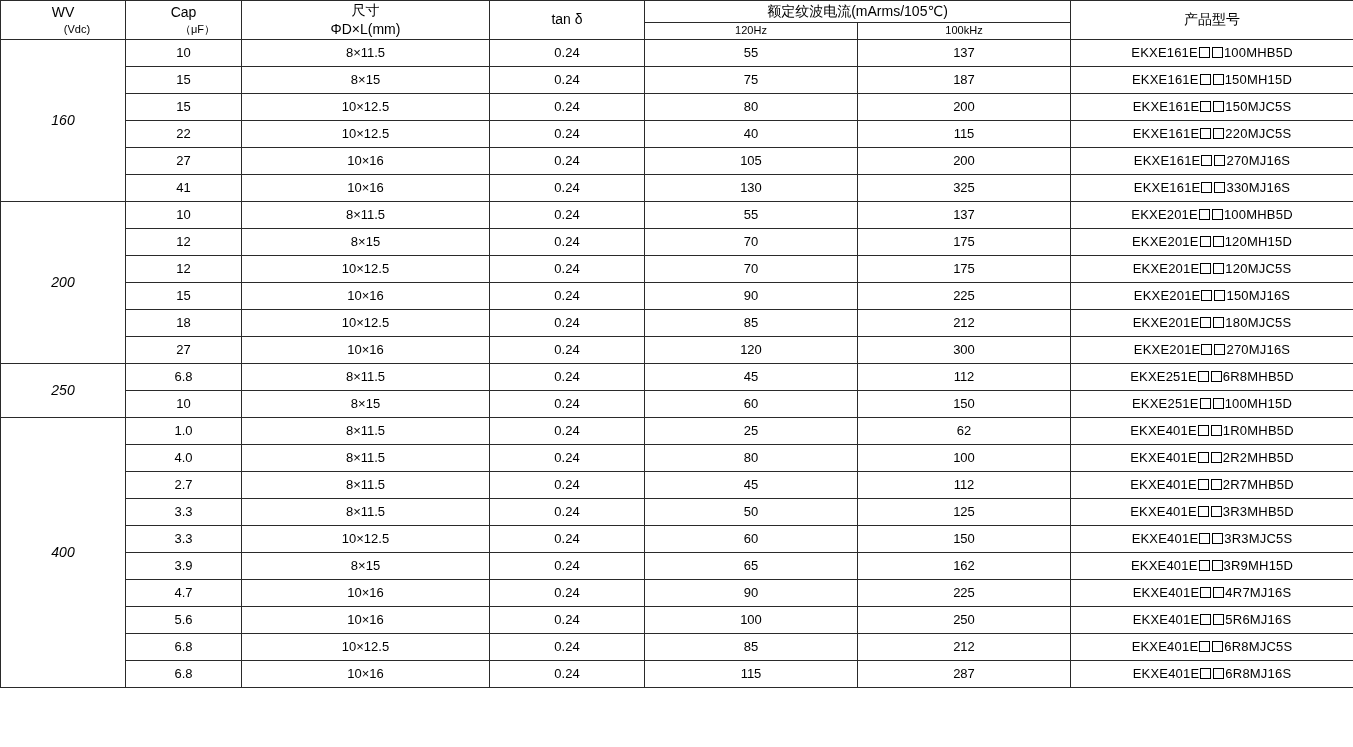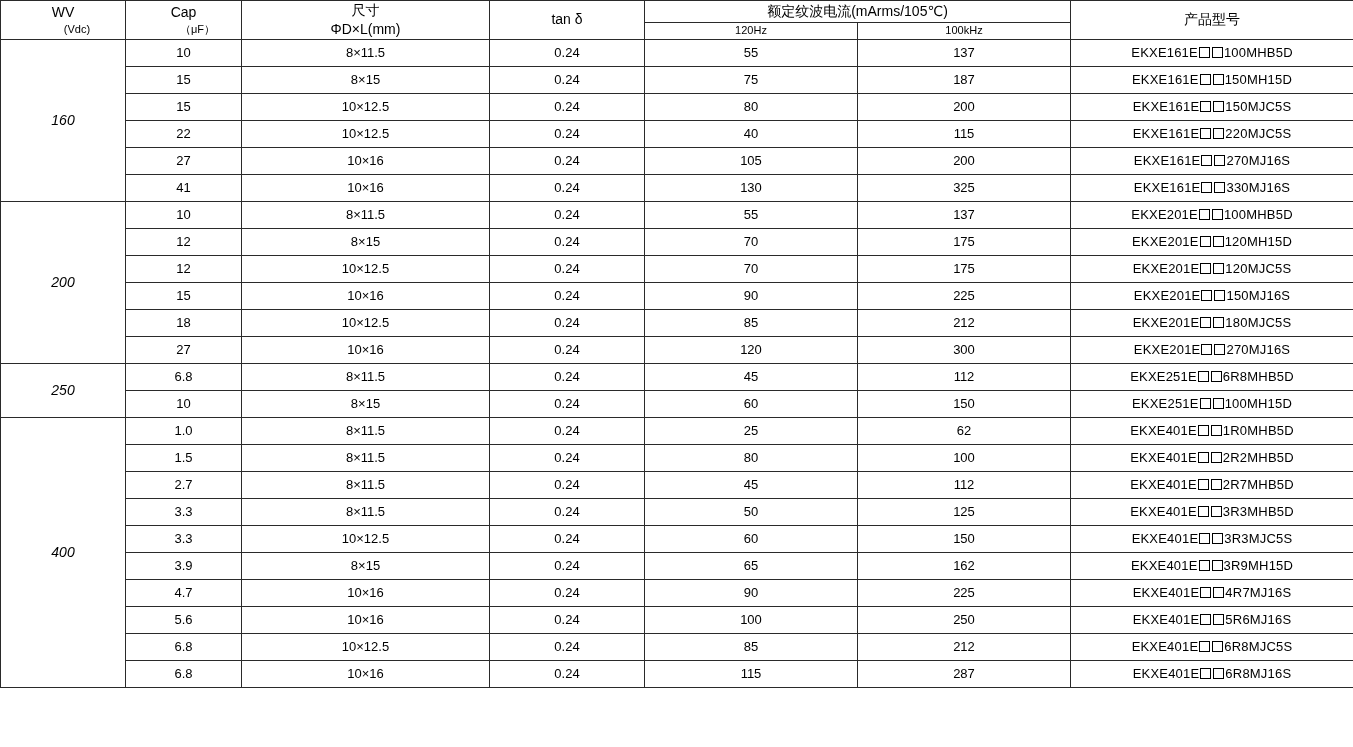--- a/index.html
+++ b/index.html
@@ -235,21 +235,21 @@
       <tr>
         <td class="wv" rowspan="10">400</td>
         <td class="data">1.0</td>
         <td class="data">8×11.5</td>
         <td class="data">0.24</td>
         <td class="data">25</td>
         <td class="data">62</td>
         <td class="data part"><span>EKXE401E</span><span class="box"></span><span class="box"></span><span>1R0MHB5D</span></td>
       </tr>
       <tr>
-        <td class="data">1.5</td>
+        <td class="data">4.0</td>
         <td class="data">8×11.5</td>
         <td class="data">0.24</td>
         <td class="data">80</td>
         <td class="data">100</td>
         <td class="data part"><span>EKXE401E</span><span class="box"></span><span class="box"></span><span>2R2MHB5D</span></td>
       </tr>
       <tr>
         <td class="data">2.7</td>
         <td class="data">8×11.5</td>
         <td class="data">0.24</td>

